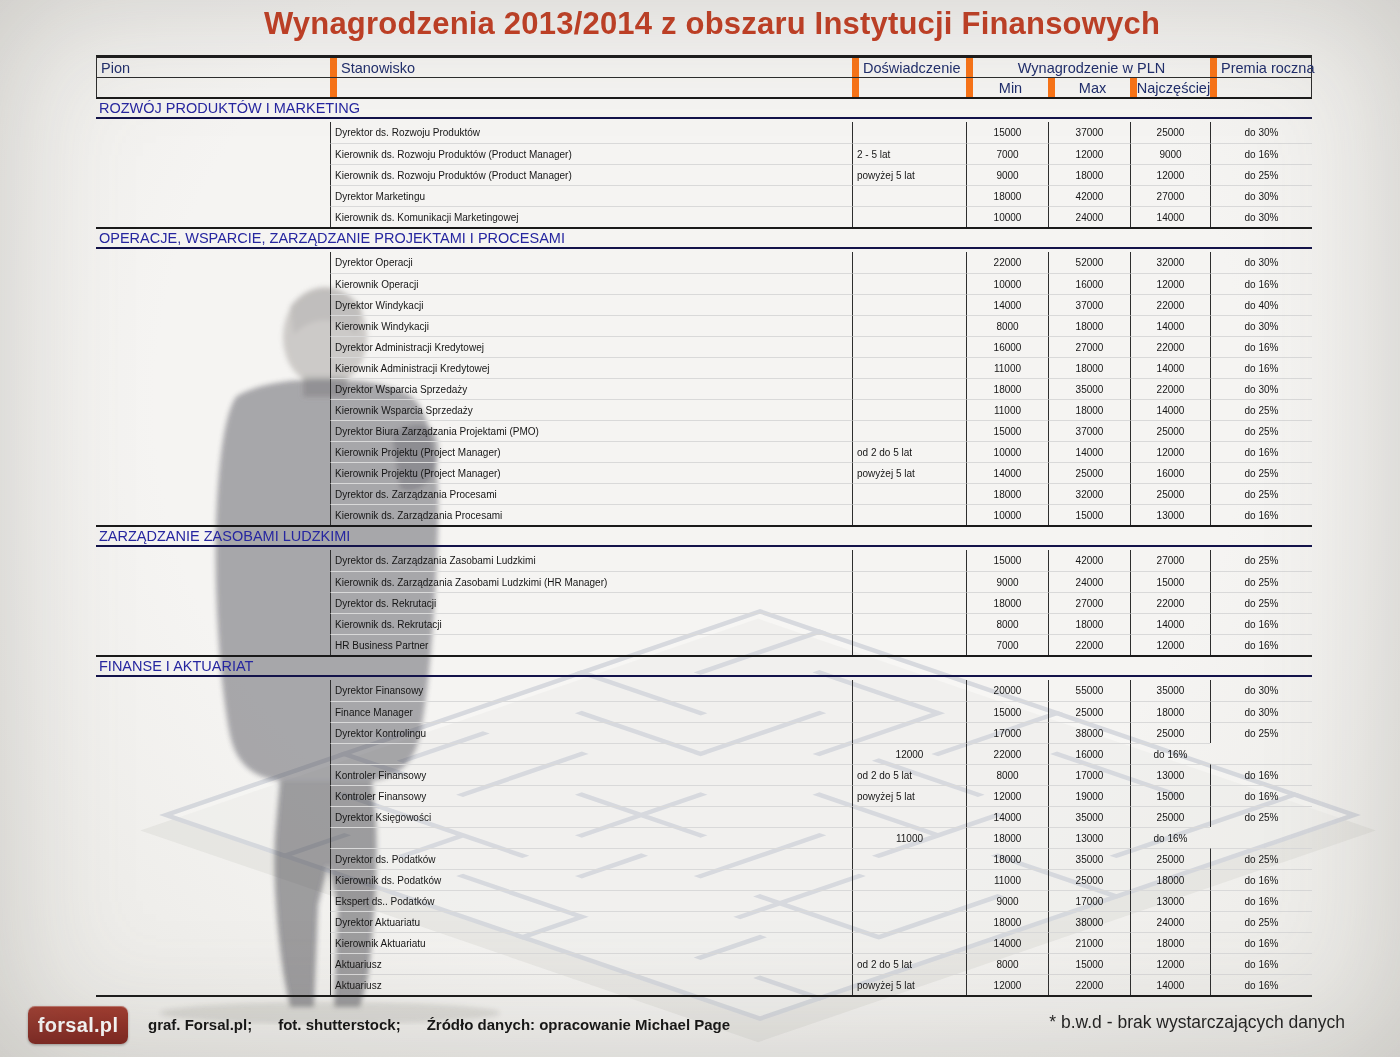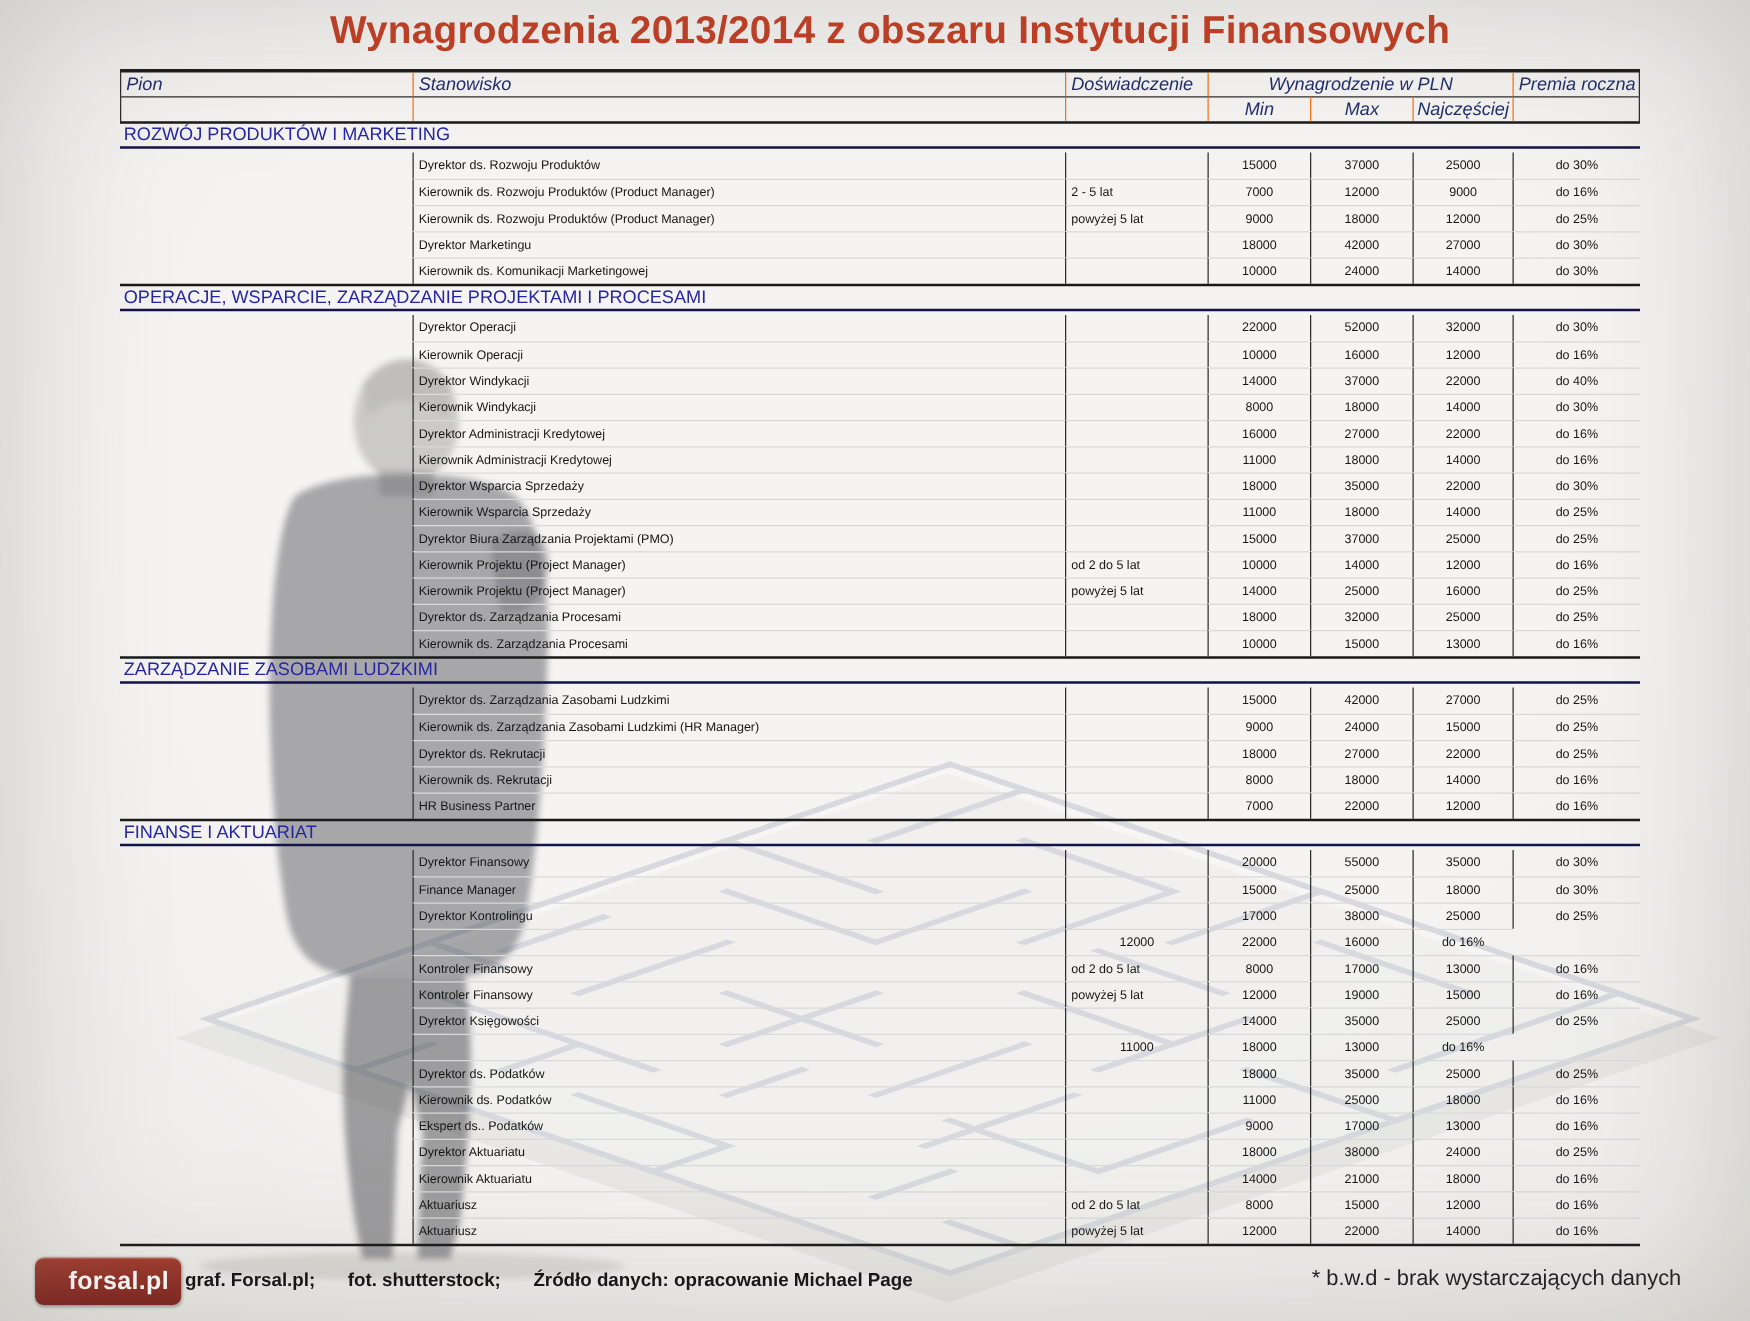--- a/index.html
+++ b/index.html
@@ -22,22 +22,22 @@
   .table-wrap{position:absolute;left:96px;top:55px;width:1216px;z-index:3;}
 
   
   .thead{
     border-top:3px solid #1a1a1a;border-bottom:2px solid #1a1a1a;
     border-left:1px solid #2b2b2b;border-right:1px solid #2b2b2b;
   }
   .hrow{display:grid;height:19px;align-items:center;color:#1f2d6b;font-size:14.5px;}
   .hrow.r1{grid-template-columns:233px 522px 114px 244px 101px;border-bottom:1px solid #2b2b2b;}
   .hrow.r2{grid-template-columns:233px 522px 114px 82px 82px 80px 101px;}
-  .hrow>div{height:100%;display:flex;align-items:center;box-sizing:border-box;white-space:nowrap;font-style:italic;}
-  .hrow>div+div{border-left:1px solid #f97316;}
+  .hrow>div{height:100%;display:flex;align-items:center;box-sizing:border-box;white-space:nowrap;}
+  .hrow>div+div{border-left:7px solid #f97316;}
   .hc-left{padding-left:4px;}
   .hc-center{justify-content:center;}
 
   
   .section-title{
     margin-top:1px;height:17px;line-height:17px;padding-left:3px;
     border-bottom:2px solid #13134a;color:#2626a0;font-weight:normal;font-size:14.5px;
     white-space:nowrap;
   }
   .rows{margin-top:3px;border-bottom:2px solid #1a1a1a;}
@@ -51,21 +51,21 @@
   .c.num,.c.prem{justify-content:center;padding-left:0;}
   .rows .row:not(:first-child) .c:not(.pion){border-top:1px solid #d9d9d9;}
 
   
   .footer{position:absolute;left:0;bottom:0;width:1400px;height:58px;z-index:4;}
   .logo{
     position:absolute;left:28px;top:7px;width:100px;height:38px;border-radius:7px;
     background:linear-gradient(#a23b2e,#7d1f19);
     box-shadow:inset 0 1px 0 rgba(255,255,255,.3),0 1px 3px rgba(0,0,0,.35);
     color:#ffffff;font-weight:bold;font-size:20px;
-    display:flex;align-items:center;justify-content:center;letter-spacing:.3px;padding-left:17px;
+    display:flex;align-items:center;justify-content:center;letter-spacing:.3px;
   }
   .credits{
     position:absolute;left:148px;top:17px;display:flex;gap:26px;
     font-weight:bold;font-size:15px;color:#101010;white-space:nowrap;
   }
   .footnote{
     position:absolute;right:55px;top:13px;font-size:17.5px;color:#1c1c1c;white-space:nowrap;
   }
 </style>
 </head>

